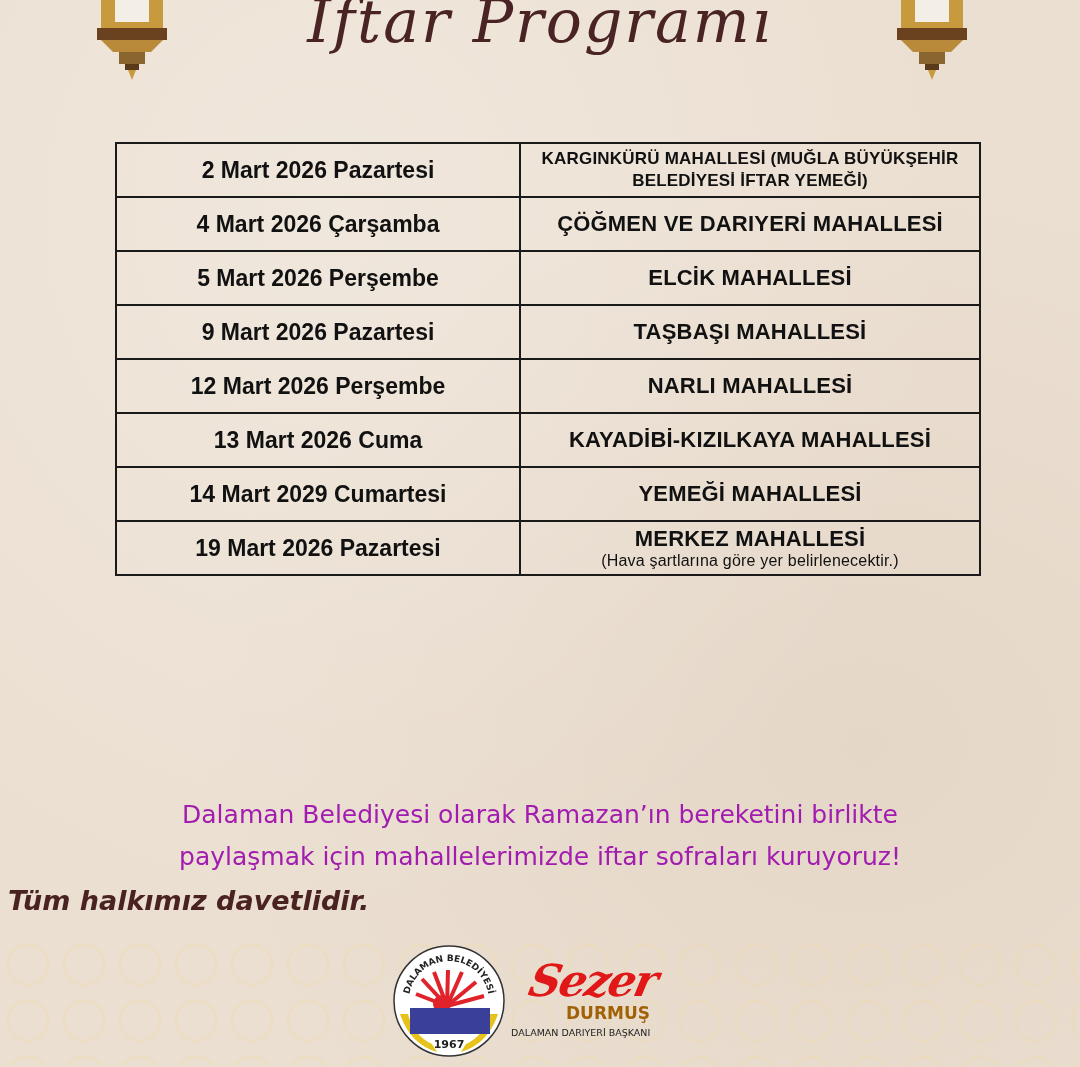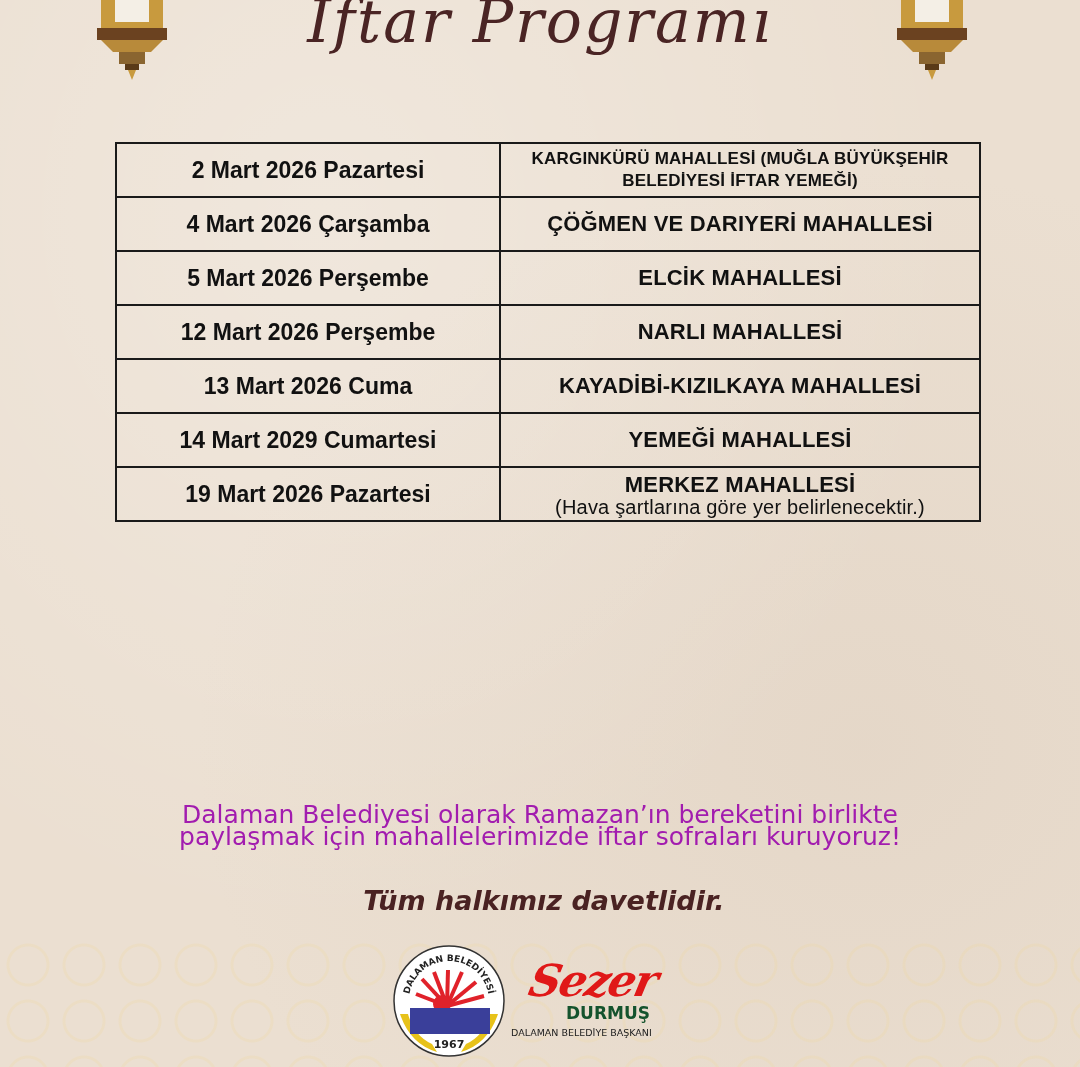--- a/index.html
+++ b/index.html
@@ -14,37 +14,37 @@
       radial-gradient(circle at 50% 50%, transparent 18px, rgba(240,215,150,0.35) 19px, rgba(240,215,150,0.35) 21px, transparent 22px);
     background-size:56px 56px;opacity:0.6;}
   .title{position:absolute;left:0;right:0;top:-14px;text-align:center;
     font-family:"DejaVu Serif", serif;font-style:italic;font-size:60px;color:#4a2424;
     letter-spacing:2px;}
   .lantern{position:absolute;top:0;width:74px;height:80px;}
   .lantern.left{left:95px;}
   .lantern.right{left:895px;}
   table.schedule{position:absolute;left:115px;top:142px;width:866px;border-collapse:collapse;
     font-family:"Liberation Sans", sans-serif;color:#111;}
-  table.schedule td{border:2.5px solid #1a1a1a;height:52px;text-align:center;vertical-align:middle;padding:0 6px;}
+  table.schedule td{border:2.5px solid #1a1a1a;height:52px;text-align:center;vertical-align:middle;padding:0 16px;}
   td.date{width:370px;font-size:23px;font-weight:bold;}
   td.place{font-size:22px;font-weight:bold;letter-spacing:0.2px;margin-left:17px;}
   td.place.small{font-size:17px;line-height:22px;}
-  .note{display:block;font-size:20px;font-weight:normal;line-height:18px;}
+  .note{display:block;font-size:16px;font-weight:normal;line-height:18px;}
   .msg{position:absolute;left:0;right:0;text-align:center;color:#a21caf;
     font-family:"DejaVu Sans", sans-serif;font-size:25px;}
   .msg1{top:800px;}
-  .msg2{top:822px;}
-  .invite{position:absolute;left:8px;right:0;top:885px;text-align:center;
+  .msg2{top:842px;}
+  .invite{position:absolute;left:8px;right:0;top:885px;
     font-family:"DejaVu Sans", sans-serif;font-style:italic;font-weight:bold;font-size:27px;color:#4a2222;}
   .logo{position:absolute;left:392px;top:944px;width:115px;height:115px;}
   .sig{position:absolute;left:508px;top:955px;width:160px;height:90px;}
   .sig-script{position:absolute;left:22px;top:0;font-family:"DejaVu Serif", serif;font-style:italic;
     font-weight:bold;font-size:44px;color:#e01818;letter-spacing:-2px;transform:skewX(-12deg);}
   .sig-name{position:absolute;left:58px;top:48px;font-family:"DejaVu Sans", sans-serif;font-weight:bold;
-    font-size:17px;color:#14532d;}
+    font-size:17px;color:#a16207;}
   .sig-role{position:absolute;left:3px;top:72px;font-family:"DejaVu Sans", sans-serif;font-size:9.5px;color:#222;white-space:nowrap;}
 </style>
 </head>
 <body>
 
 <div class="pattern"></div>
 
 <svg class="lantern left" viewBox="0 0 74 80">
   <rect x="6" y="0" width="62" height="30" fill="#c89a3e"></rect>
   <rect x="20" y="0" width="34" height="22" fill="#f4efe6"></rect>
@@ -73,20 +73,24 @@
       <td class="date">2 Mart 2026 Pazartesi</td>
       <td class="place small">KARGINKÜRÜ MAHALLESİ (MUĞLA BÜYÜKŞEHİR BELEDİYESİ İFTAR YEMEĞİ)</td>
     </tr>
     <tr>
       <td class="date">4 Mart 2026 Çarşamba</td>
       <td class="place">ÇÖĞMEN VE DARIYERİ MAHALLESİ</td>
     </tr>
     <tr>
       <td class="date">5 Mart 2026 Perşembe</td>
       <td class="place">ELCİK MAHALLESİ</td>
+    </tr>
+    <tr>
+      <td class="date">9 Mart 2026 Pazartesi</td>
+      <td class="place">TAŞBAŞI MAHALLESİ</td>
     </tr>
     <tr>
       <td class="date">12 Mart 2026 Perşembe</td>
       <td class="place">NARLI MAHALLESİ</td>
     </tr>
     <tr>
       <td class="date">13 Mart 2026 Cuma</td>
       <td class="place">KAYADİBİ-KIZILKAYA MAHALLESİ</td>
     </tr>
     <tr>
@@ -127,14 +131,14 @@
   <rect x="18" y="64" width="80" height="26" fill="#3a3f9a"></rect>
   <text font-family="DejaVu Sans, sans-serif" font-size="9" font-weight="bold" fill="#222">
     <textPath href="#arc" startOffset="50%" text-anchor="middle">DALAMAN BELEDİYESİ</textPath>
   </text>
   <text x="57" y="104" text-anchor="middle" font-family="DejaVu Sans, sans-serif" font-size="11" font-weight="bold" fill="#222">1967</text>
 </svg>
 
 <div class="sig">
   <div class="sig-script">Sezer</div>
   <div class="sig-name">DURMUŞ</div>
-  <div class="sig-role">DALAMAN BELEDİYE BAŞKANI</div>
+  <div class="sig-role">DALAMAN DARIYERİ BAŞKANI</div>
 </div>
 
 </body></html>

